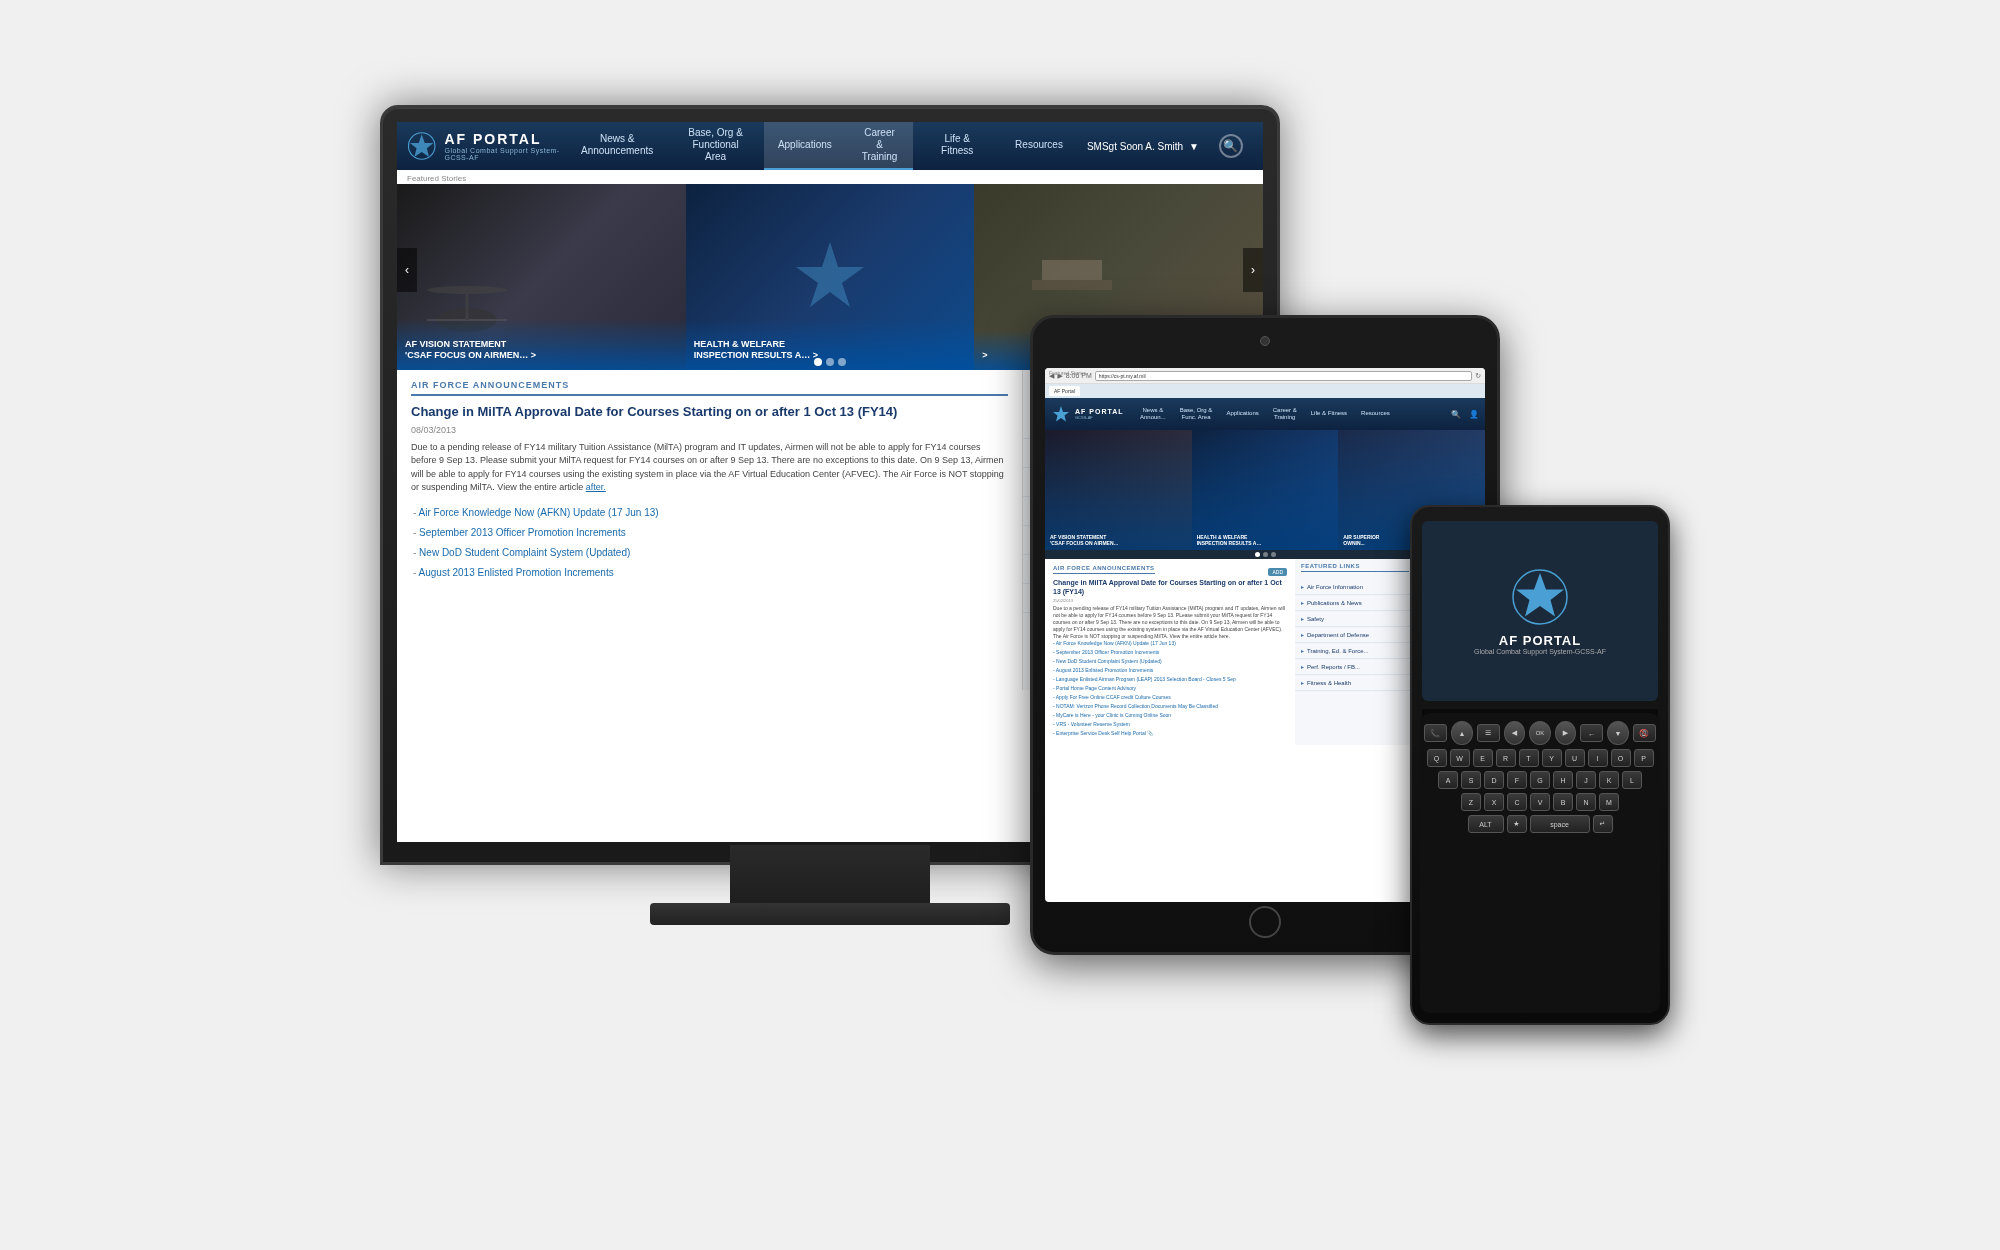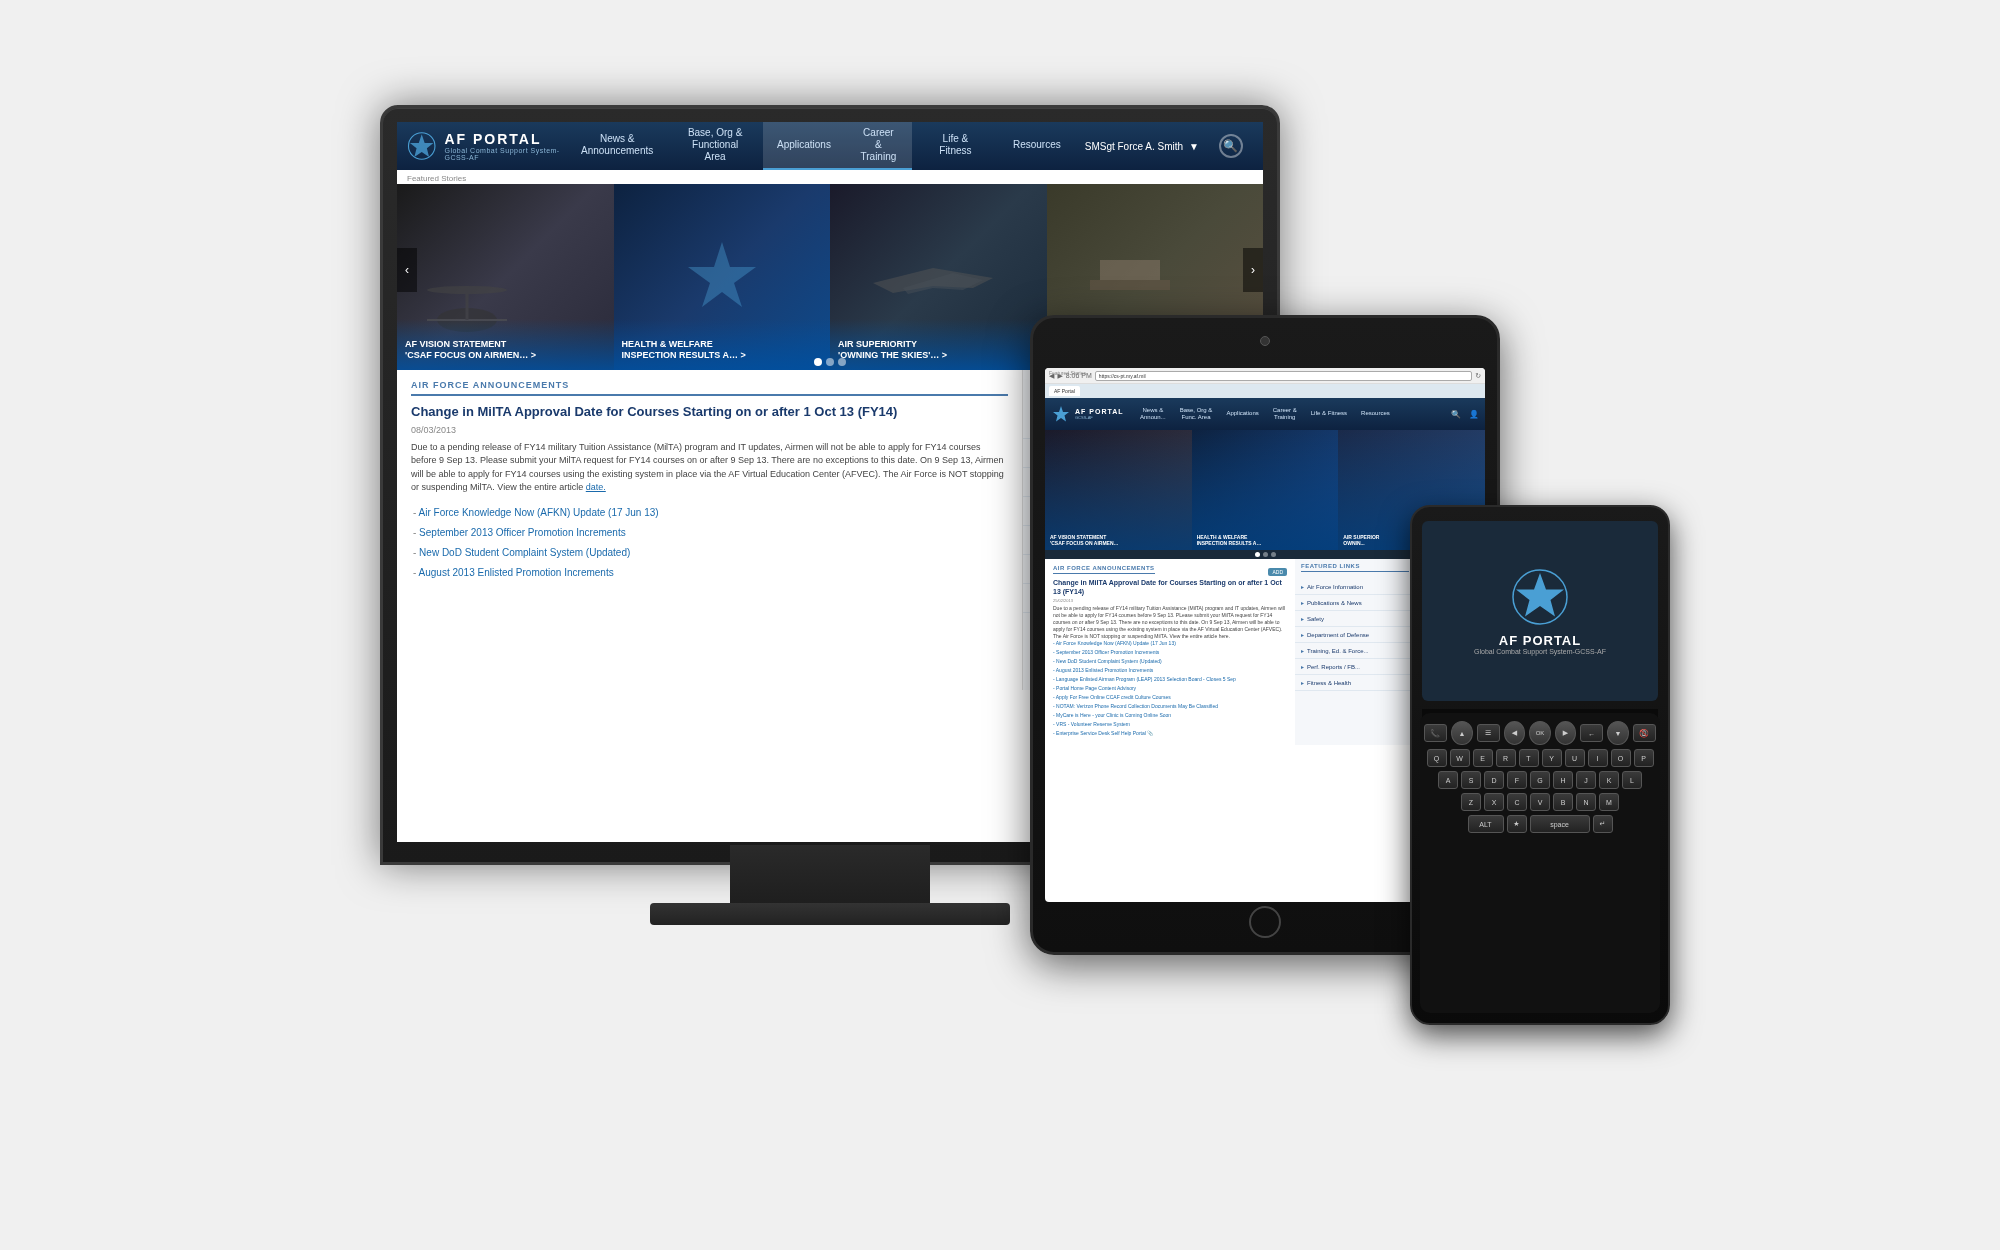--- a/index.html
+++ b/index.html
@@ -684,21 +684,21 @@
           <div class="portal-nav-items">
             <div class="nav-item">News &amp;<br>Announcements</div>
             <div class="nav-item">Base, Org &amp;<br>Functional Area</div>
             <div class="nav-item highlighted">Applications</div>
             <div class="nav-item highlighted">Career &amp;<br>Training</div>
             <div class="nav-item">Life &amp; Fitness</div>
             <div class="nav-item">Resources</div>
           </div>
 
           <div class="nav-user">
-            <span>SMSgt Force A. Smith</span>
+            <span>SMSgt Soon A. Smith</span>
             <span>▼</span>
           </div>
 
           <div class="nav-search">
             <div class="search-circle">🔍</div>
           </div>
         </div>
 
         <div class="hero-section">
           <span class="hero-label">Featured Stories</span>
@@ -722,30 +722,20 @@
             <div class="hero-slide">
               <div class="hero-slide-bg slide-2-bg">
 
                 <svg style="position:absolute;top:50%;left:50%;transform:translate(-50%,-50%);opacity:0.4" width="80" height="80" viewBox="0 0 80 80">
                   <polygon points="40,5 48,30 74,30 52,46 60,70 40,55 20,70 28,46 6,30 32,30" fill="#4a9fd4"></polygon>
                 </svg>
               </div>
               <div class="hero-slide-caption">HEALTH &amp; WELFARE<br>INSPECTION RESULTS A… &gt;</div>
             </div>
 
-            <div class="hero-slide">
-              <div class="hero-slide-bg slide-3-bg">
-
-                <svg style="position:absolute;top:40%;left:20%;opacity:0.5" width="120" height="50" viewBox="0 0 120 50">
-                  <polygon points="0,25 60,10 120,20 100,30 60,28 20,35" fill="#555"></polygon>
-                  <polygon points="30,30 80,15 110,22 90,32 60,30 35,36" fill="#666" opacity="0.5"></polygon>
-                </svg>
-              </div>
-              <div class="hero-slide-caption">AIR SUPERIORITY<br>'OWNING THE SKIES'… &gt;</div>
-            </div>
 
             <div class="hero-slide">
               <div class="hero-slide-bg slide-4-bg">
                 <svg style="position:absolute;top:30%;left:20%;opacity:0.5" width="80" height="60" viewBox="0 0 80 60">
                   <rect x="10" y="20" width="60" height="30" fill="#8a7a6a"></rect>
                   <rect x="0" y="40" width="80" height="10" fill="#6a5a4a"></rect>
                 </svg>
               </div>
               <div class="hero-slide-caption"> &gt;</div>
             </div>
@@ -762,21 +752,21 @@
 
         <div class="main-content">
 
           <div class="announcements-col">
             <div class="section-header">AIR FORCE ANNOUNCEMENTS</div>
 
             <div class="announcement-title">Change in MilTA Approval Date for Courses Starting on or after 1 Oct 13 (FY14)</div>
             <div class="announcement-date">08/03/2013</div>
             <div class="announcement-body">
               <span>Due to a pending release of FY14 military Tuition Assistance (MilTA) program and IT updates, Airmen will not be able to apply for FY14 courses before 9 Sep 13. Please submit your MilTA request for FY14 courses on or after 9 Sep 13. There are no exceptions to this date. On 9 Sep 13, Airmen will be able to apply for FY14 courses using the existing system in place via the AF Virtual Education Center (AFVEC). The Air Force is NOT stopping or suspending MilTA. View the entire article</span>
-              <a class="announcement-link">date.</a>
+              <a class="announcement-link">after.</a>
             </div>
 
             <div class="news-link">Air Force Knowledge Now (AFKN) Update (17 Jun 13)</div>
             <div class="news-link">September 2013 Officer Promotion Increments</div>
             <div class="news-link">New DoD Student Complaint System (Updated)</div>
             <div class="news-link">August 2013 Enlisted Promotion Increments</div>
           </div>
 
           <div class="featured-links-col">
             <div style="padding: 0 14px 6px;">

